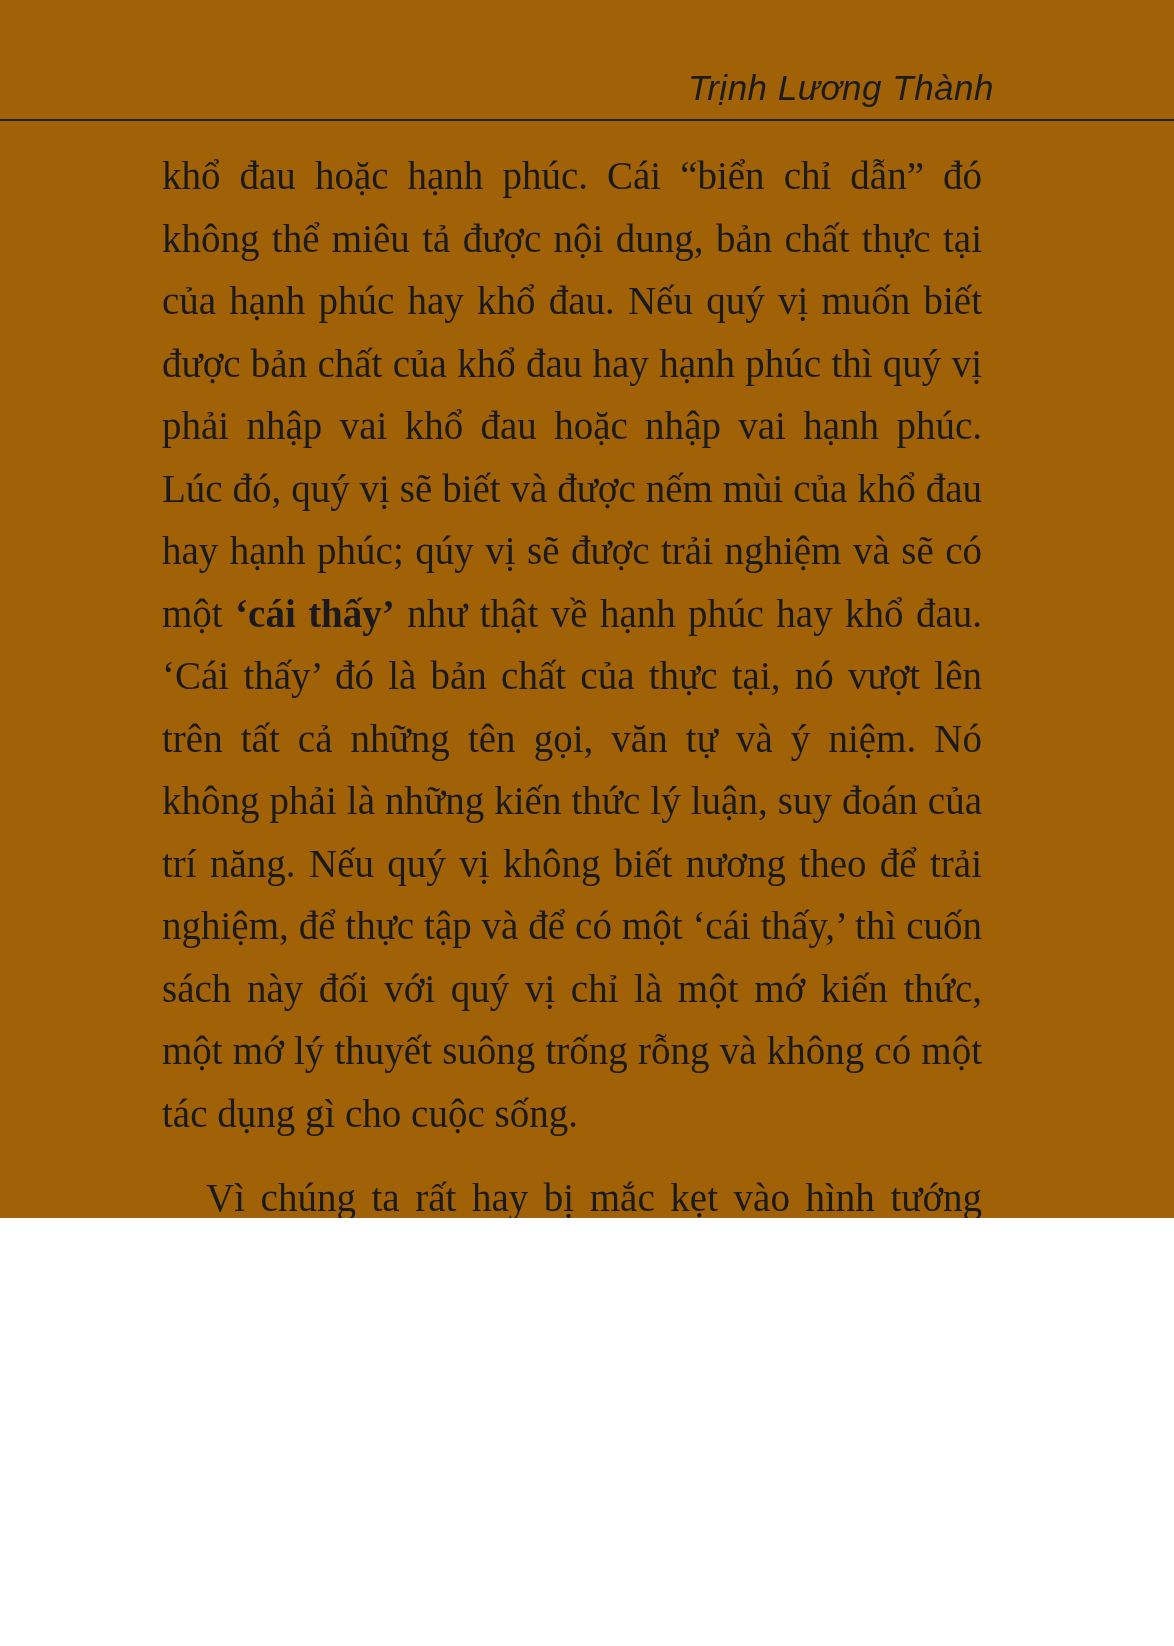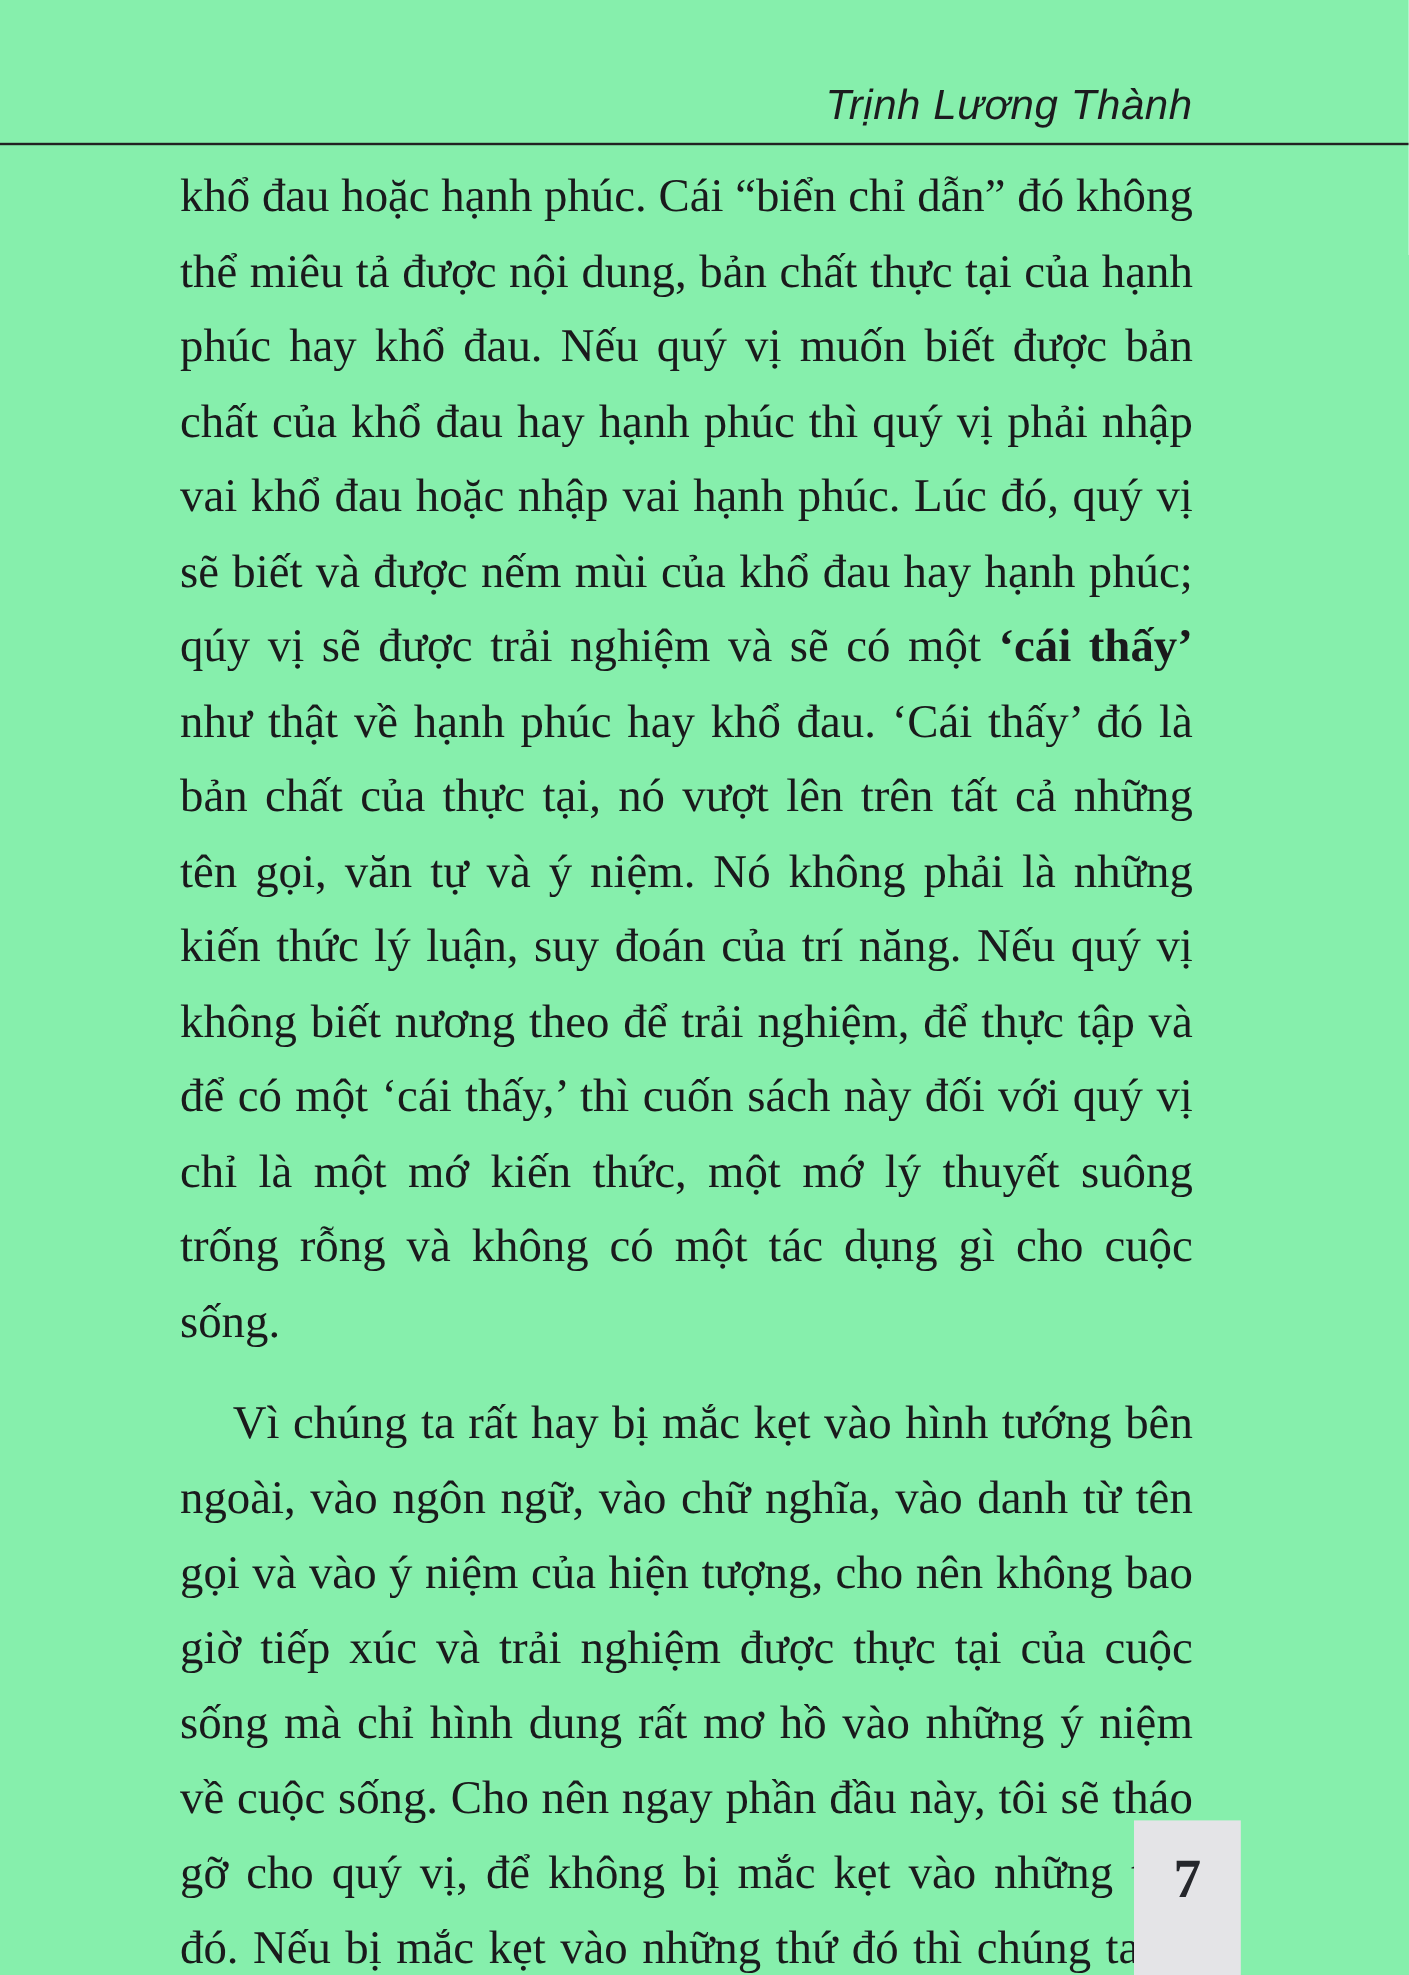--- a/index.html
+++ b/index.html
@@ -1,20 +1,20 @@
 <!DOCTYPE html>
 <html><head>
 <meta charset="utf-8">
 <style>
   html, body { margin: 0; padding: 0; background: #ffffff; }
   .page {
     position: relative;
     width: 1174px;
-    height: 1646px;
-    background: #86efac;
+    height: 1218px;
+    background: #a16207;
     overflow: hidden;
     font-family: "Liberation Serif", serif;
     color: #1a1a1c;
   }
   .running-header {
     position: absolute;
     top: 68px;
     left: 0;
     right: 180px;
     text-align: right;
@@ -36,21 +36,21 @@
   }
   .body-text {
     position: absolute;
     top: 133px;
     left: 150px;
     width: 844px;
     font-size: 39px;
     line-height: 62.5px;
     text-align: justify;
   }
-  .body-text p { margin: 0; padding: 0; }
+  .body-text p { margin: 12px; padding: 0; }
   .para-2 {
     margin-top: 22px !important;
     text-indent: 44px;
   }
   .bold-phrase { font-weight: bold; }
   .page-number-tab {
     position: absolute;
     left: 945px;
     top: 1517px;
     width: 89px;

